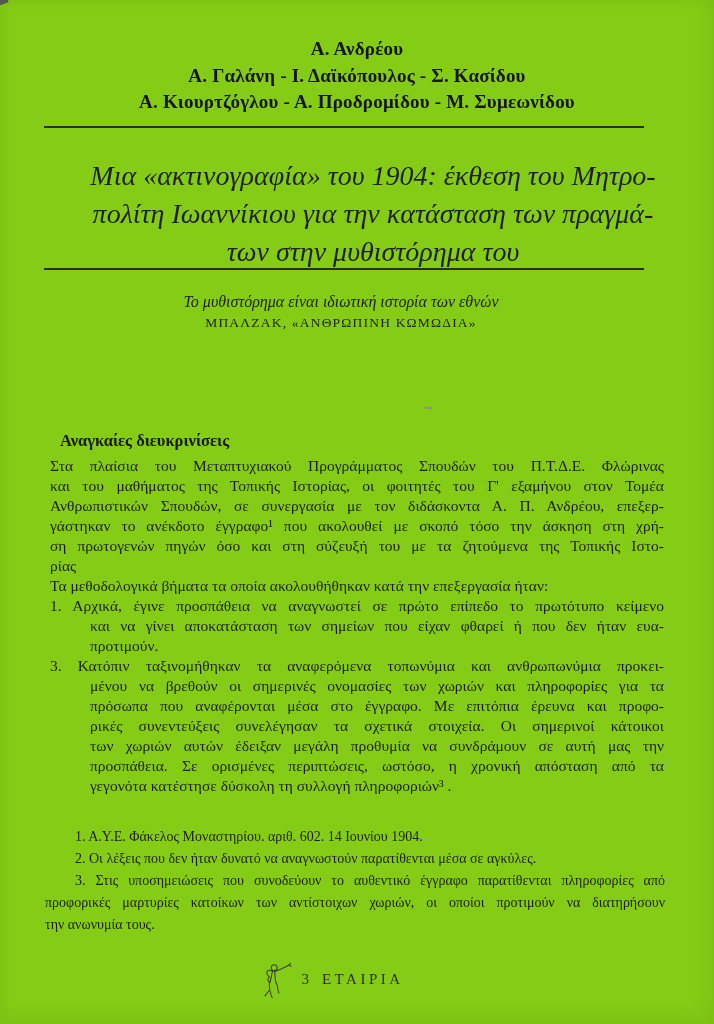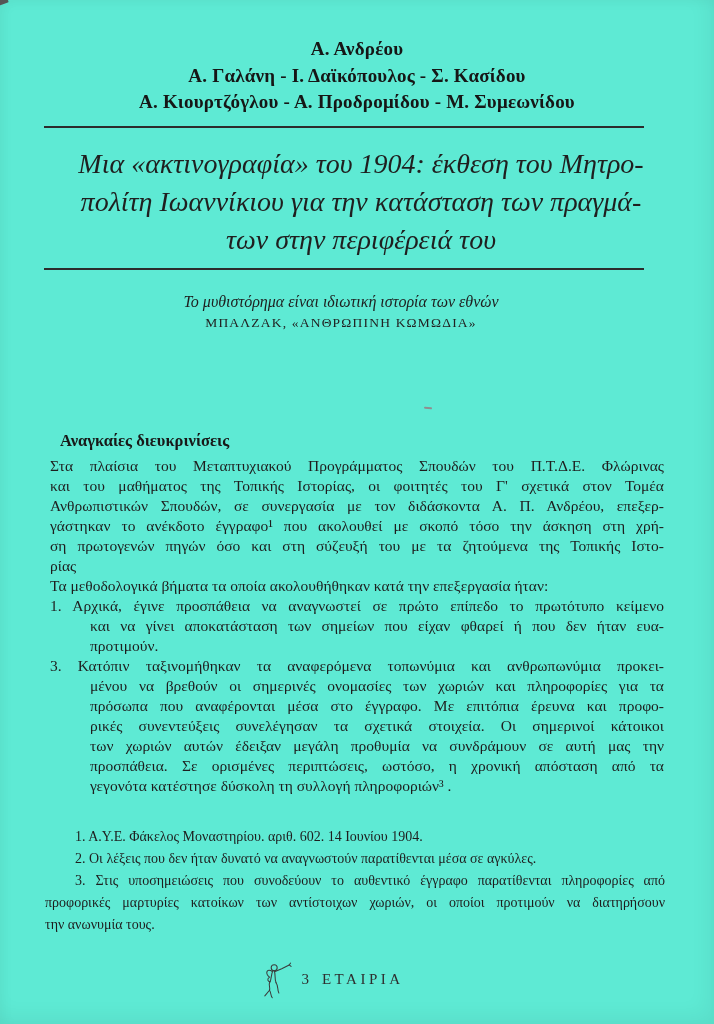--- a/index.html
+++ b/index.html
@@ -1,19 +1,19 @@
 <!DOCTYPE html>
 <html lang="el"><head>
 <meta charset="utf-8">
 <style>
   html,body { margin:0; padding:0; background:#e9e8e4; }
   .page {
     position:relative;
     width:714px; height:1024px;
-    background:#5eead4;
+    background:#84cc16;
     font-family:"Liberation Serif", serif;
     color:#1e1e1e;
     overflow:hidden;
     box-shadow: inset -6px -8px 20px rgba(0,0,0,0.05), inset 4px 3px 12px rgba(0,0,0,0.03);
   }
   .corner-artifact {
     position:absolute; top:-2px; left:-2px;
     width:10px; height:6px; background:#555;
     transform:rotate(-20deg); border-radius:1px;
   }
@@ -28,21 +28,21 @@
     font-size:19px; line-height:26.5px; letter-spacing:0.2px;
     color:#161616;
   }
   .rule {
     position:absolute; left:44px; width:600px; height:2px;
     background:#2c2c2c;
   }
   .rule-top { top:126px; }
   .rule-bottom { top:268px; }
   .title {
-    position:absolute; top:141px; left:30px; width:654px; margin:4px;
+    position:absolute; top:141px; left:30px; width:654px; margin:16px;
     text-align:center; font-style:italic; font-weight:normal;
     font-size:28px; line-height:38px; color:#1f1f1f;
   }
   .epigraph {
     position:absolute; top:291px; left:0; width:682px;
     text-align:center;
   }
   .epigraph-quote { font-style:italic; font-size:16px; line-height:21px; }
   .epigraph-attr  { font-size:13.5px; line-height:22px; letter-spacing:1.2px; color:#222; }
   .section-heading {
@@ -85,38 +85,38 @@
       <div class="author-line">Α. Ανδρέου</div>
       <div class="author-line">Α. Γαλάνη - Ι. Δαϊκόπουλος - Σ. Κασίδου</div>
       <div class="author-line">Α. Κιουρτζόγλου - Α. Προδρομίδου - Μ. Συμεωνίδου</div>
     </header>
 
   <div class="rule rule-top"></div>
 
   <h1 class="title">
       <div class="title-line">Μια «ακτινογραφία» του 1904: έκθεση του Μητρο-</div>
       <div class="title-line">πολίτη Ιωαννίκιου για την κατάσταση των πραγμά-</div>
-      <div class="title-line">των στην περιφέρειά του</div>
+      <div class="title-line">των στην μυθιστόρημα του</div>
     </h1>
 
   <div class="rule rule-bottom"></div>
 
   <div class="epigraph">
     <div class="epigraph-quote">Το μυθιστόρημα είναι ιδιωτική ιστορία των εθνών</div>
     <div class="epigraph-attr">ΜΠΑΛΖΑΚ, «ΑΝΘΡΩΠΙΝΗ ΚΩΜΩΔΙΑ»</div>
   </div>
 
   <div class="mid-artifact"></div>
 
   <h2 class="section-heading">Αναγκαίες διευκρινίσεις</h2>
 
   <main class="body-text">
       <div>
         <div class="bline">Στα πλαίσια του Μεταπτυχιακού Προγράμματος Σπουδών του Π.Τ.Δ.Ε. Φλώρινας</div>
-        <div class="bline">και του μαθήματος της Τοπικής Ιστορίας, οι φοιτητές του Γ' σχετικά στον Τομέα</div>
+        <div class="bline">και του μαθήματος της Τοπικής Ιστορίας, οι φοιτητές του Γ' εξαμήνου στον Τομέα</div>
         <div class="bline">Ανθρωπιστικών Σπουδών, σε συνεργασία με τον διδάσκοντα Α. Π. Ανδρέου, επεξερ-</div>
         <div class="bline">γάστηκαν το ανέκδοτο έγγραφο¹ που ακολουθεί με σκοπό τόσο την άσκηση στη χρή-</div>
         <div class="bline">ση πρωτογενών πηγών όσο και στη σύζευξή του με τα ζητούμενα της Τοπικής Ιστο-</div>
         <div class="bline nj">ρίας</div>
       </div>
       <div>
         <div class="bline nj">Τα μεθοδολογικά βήματα τα οποία ακολουθήθηκαν κατά την επεξεργασία ήταν:</div>
       </div>
       <div>
         <div class="bline">1. Αρχικά, έγινε προσπάθεια να αναγνωστεί σε πρώτο επίπεδο το πρωτότυπο κείμενο</div>

